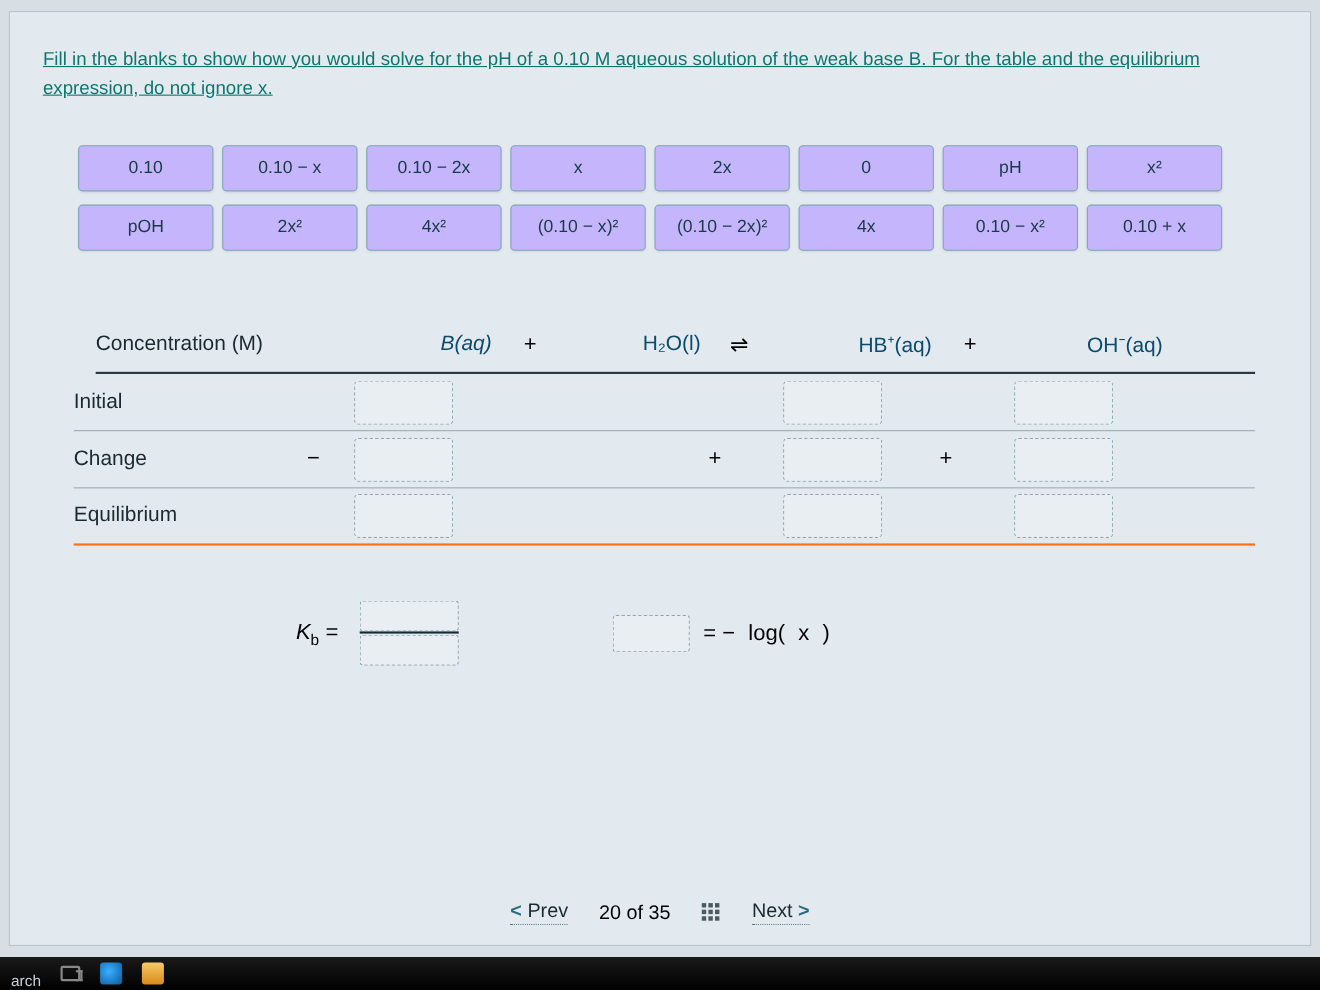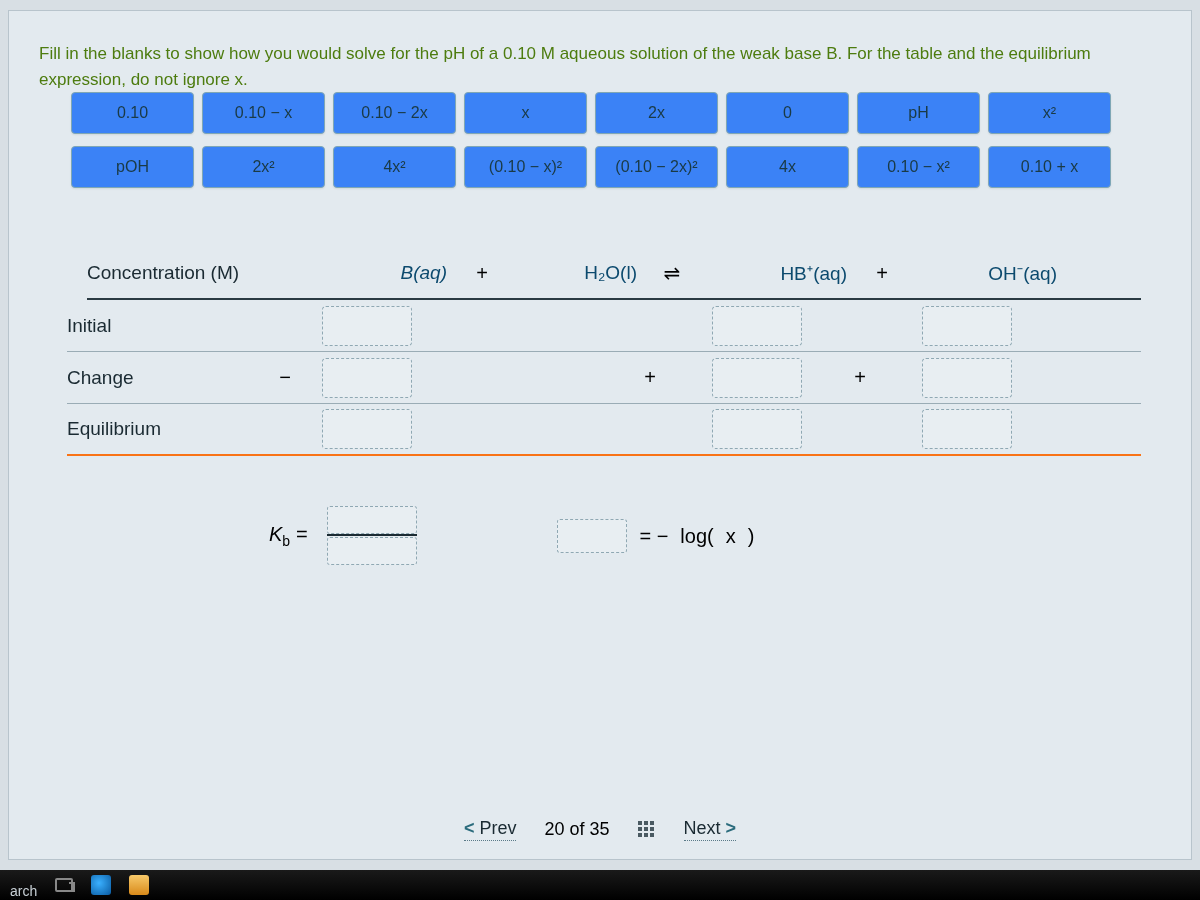--- a/index.html
+++ b/index.html
@@ -13,29 +13,31 @@
   }
   .page {
     background: #e3eaef;
     border: 1px solid #b8c4cc;
     margin: 10px 8px 0 8px;
     padding: 30px 30px 20px 30px;
     height: 850px;
     position: relative;
   }
   .question-text {
-    color: #4d7c0f;
+    color: #0f766e;
     font-size: 17px;
     line-height: 1.5;
+    margin-bottom: 40px;
+    text-decoration: underline;
   }
   .tile-rows { margin: 0 0 60px 32px; }
   .tile-row { display: flex; gap: 8px; margin-bottom: 12px; }
   .tile {
     width: 123px; height: 42px;
-    background: #3b82f6;
+    background: #c4b5fd;
     border: 1px solid #7fa7b5;
     border-radius: 4px;
     display: flex; align-items: center; justify-content: center;
     font-size: 16px; color: #1a3a45;
     cursor: grab;
     box-shadow: 0 1px 2px rgba(0,0,0,0.08);
   }
 
   .ice-table { margin: 0 20px 0 28px; }
   .ice-header, .ice-row {

